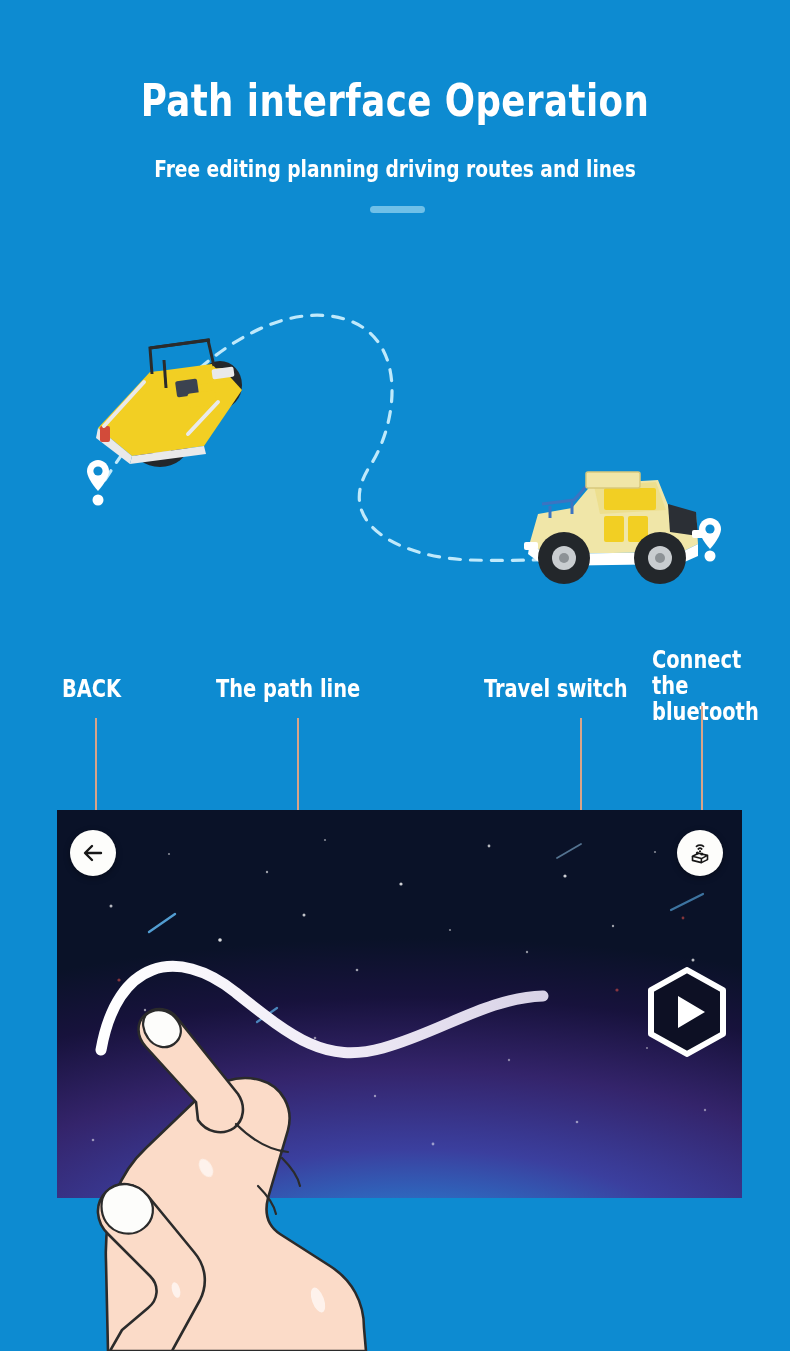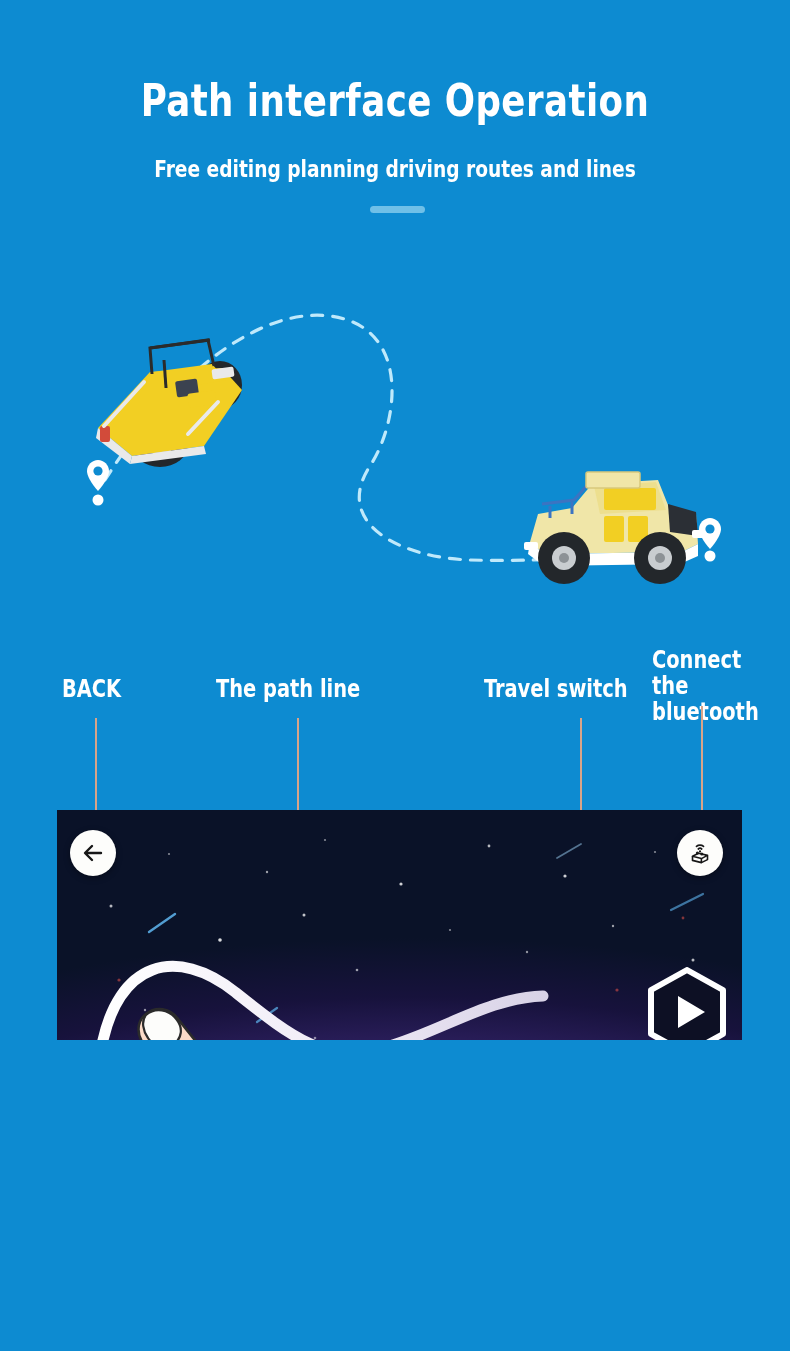--- a/index.html
+++ b/index.html
@@ -4,21 +4,21 @@
 <title>Path interface Operation</title>
 <style>
   html,body{margin:0;padding:0;}
   body{
     width:790px;height:1351px;
     background:#0d8bd1;
     font-family:"Liberation Sans", sans-serif;
     overflow:hidden;
     position:relative;
   }
-  .page{position:absolute;inset:0;width:790px;height:1040px;overflow:hidden;}
+  .page{position:absolute;inset:0;width:790px;height:1351px;overflow:hidden;}
 
   
   .header{position:absolute;top:0;left:0;width:790px;height:240px;}
   .title{
     position:absolute;top:78px;left:0;width:790px;
     text-align:center;color:#ffffff;
     font-size:45px;font-weight:bold;
     letter-spacing:.5px;
     font-family:"DejaVu Sans Condensed","Liberation Sans",sans-serif;
     transform:scaleX(.88);

